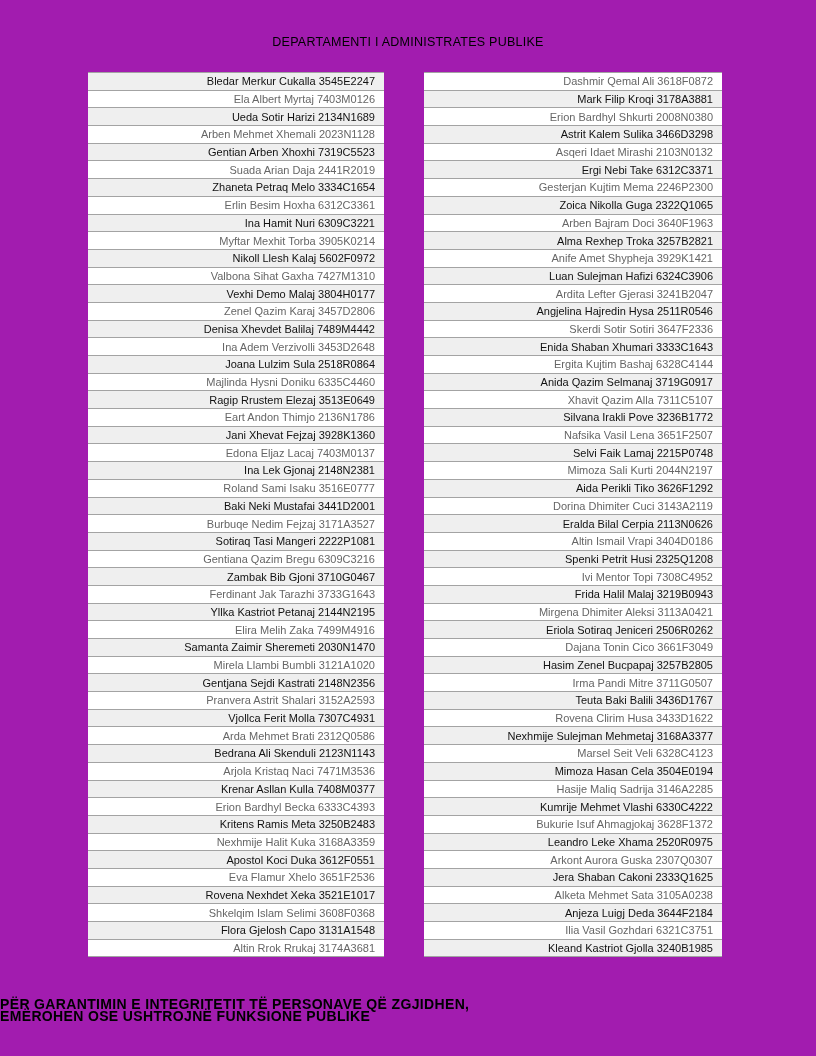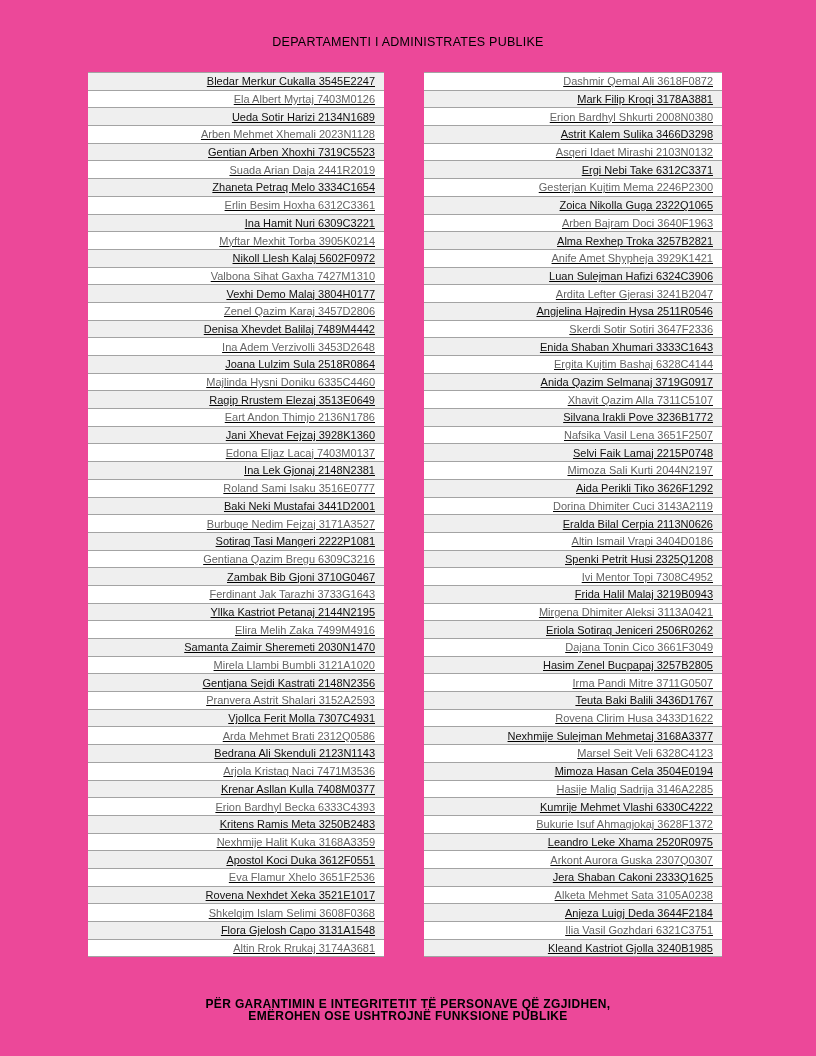--- a/index.html
+++ b/index.html
@@ -3,40 +3,40 @@
 <meta charset="utf-8">
 <style>
   :root{
     --shaded-bg:#efefef;
     --row-border:#a3a3a3;
     --shaded-text:#111111;
     --plain-text:#666666;
   }
   html,body{margin:0;padding:0;background:#ffffff;}
   body{width:816px;height:1056px;font-family:"Liberation Sans", sans-serif;}
-  .sheet{position:relative;width:816px;height:1056px;background:#ec4899;overflow:hidden;}
+  .sheet{position:relative;width:816px;height:1056px;background:#a21caf;overflow:hidden;}
   .title{
     position:absolute;top:35px;left:0;width:100%;
     text-align:center;font-size:12.5px;color:#000;letter-spacing:.25px;
   }
   .cols{position:absolute;top:72px;left:88px;display:flex;gap:40px;}
-  .col{width:296px;border-bottom:1.4px solid var(--row-border);text-decoration:underline;}
+  .col{width:296px;border-bottom:1.4px solid var(--row-border);}
   .col-right{width:298px;}
   .row{
     height:17.7px;box-sizing:border-box;
     border-top:1.4px solid var(--row-border);
     display:flex;align-items:center;justify-content:flex-end;
     padding-right:9px;
     font-size:11px;color:var(--plain-text);background:#ffffff;
     white-space:nowrap;overflow:hidden;
   }
   .row.shaded{background:var(--shaded-bg);color:var(--shaded-text);}
   .footer{
     position:absolute;top:999px;left:0;width:100%;
-    text-align:center;font-size:12px;font-weight:bold;color:#000;
+    font-size:14px;font-weight:bold;color:#000;
     line-height:11.5px;letter-spacing:.35px;
   }
 </style>
 </head>
 <body>
 
 <div class="sheet">
 
   <div class="title">DEPARTAMENTI I ADMINISTRATES PUBLIKE</div>
 

